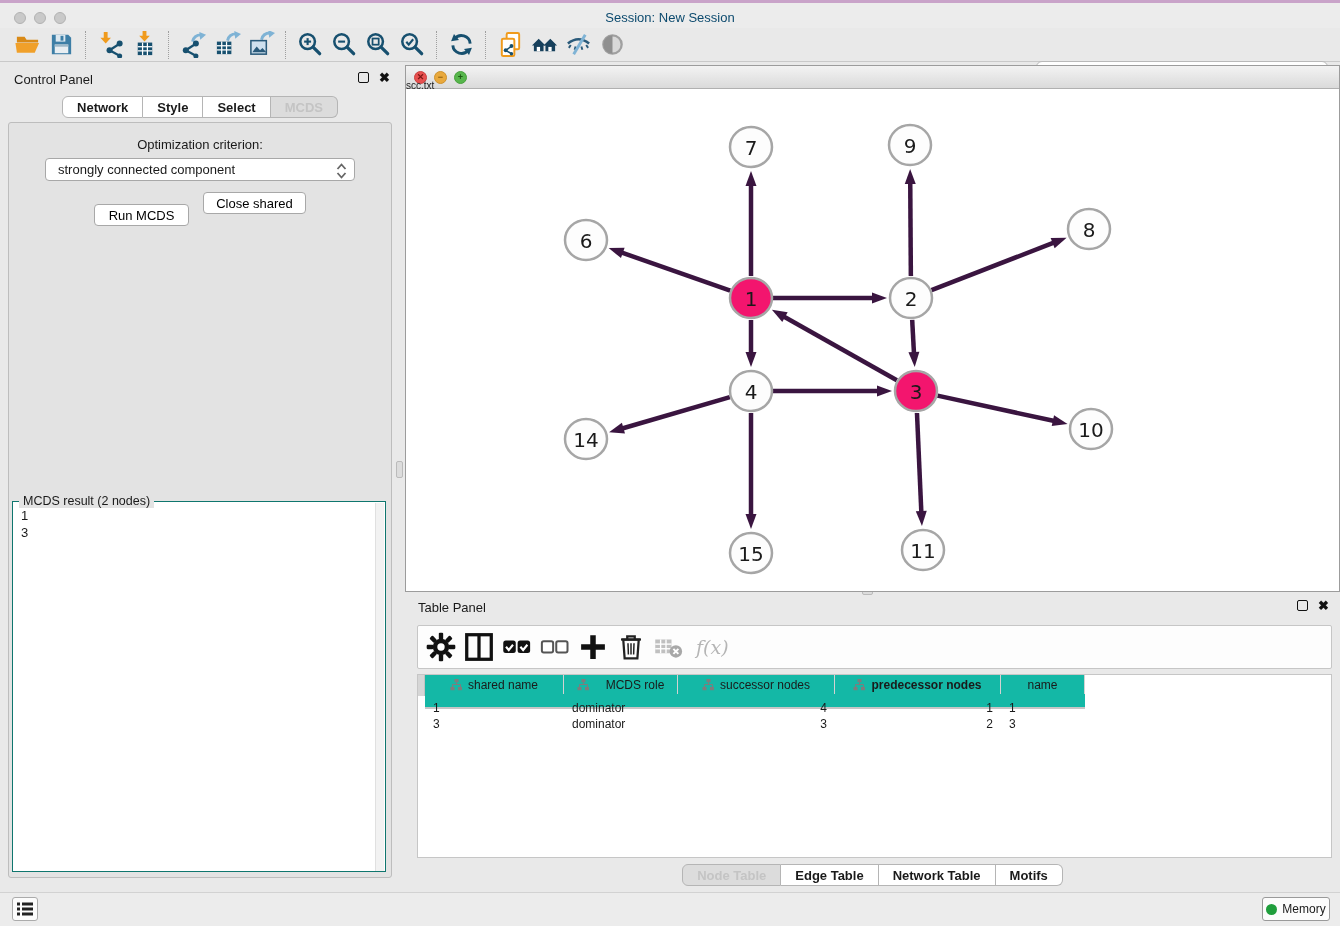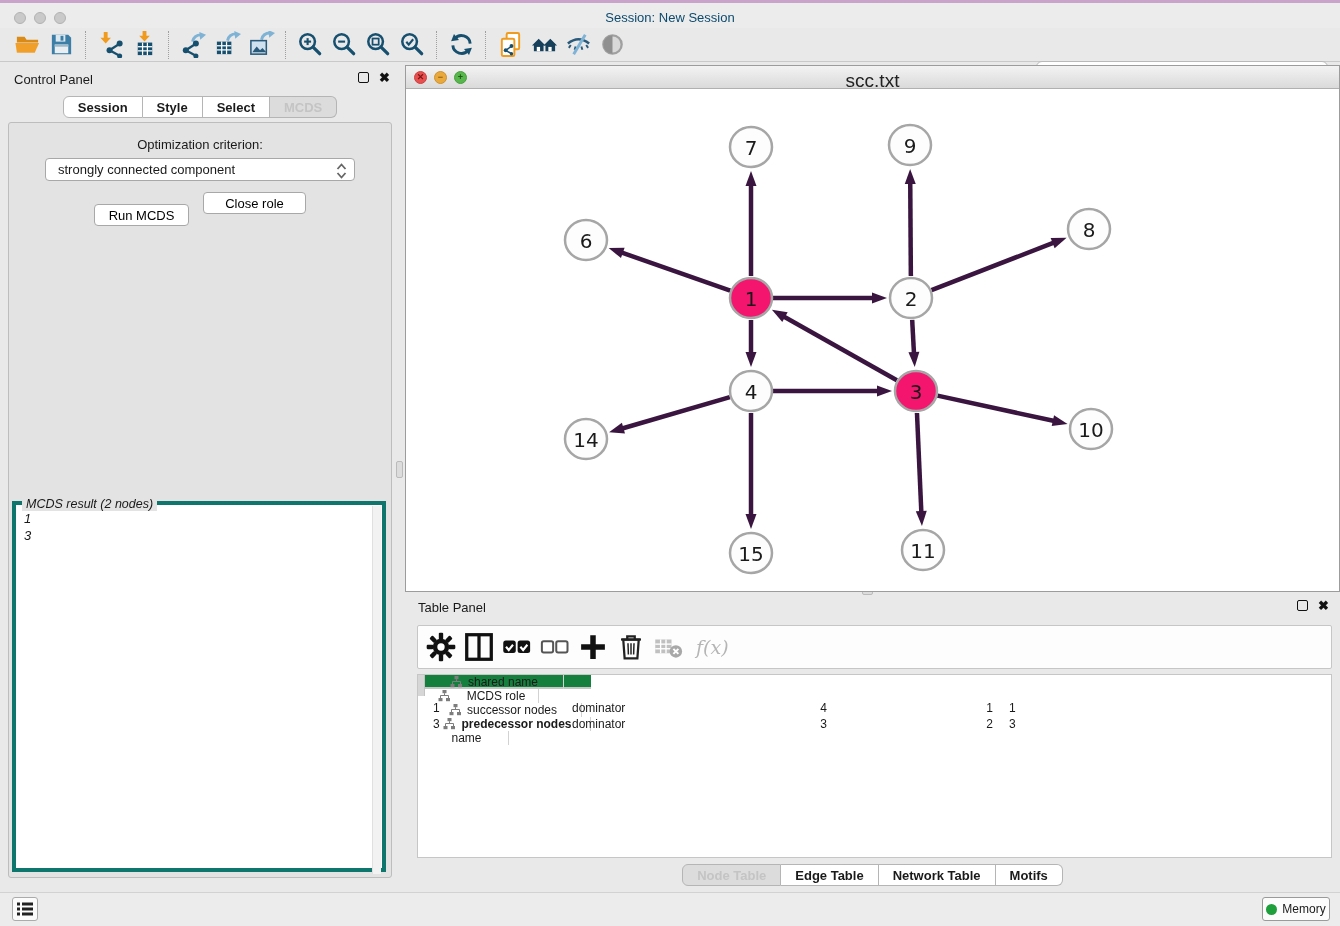--- a/index.html
+++ b/index.html
@@ -46,56 +46,56 @@
   #opt-label { left:0; top:137px; width:400px; text-align:center; font-size:13px; }
   #criterion-select { left:45px; top:158px; width:310px; height:23px; background:#fff;
     border:1px solid #a8a8a8; border-radius:4px; display:flex; align-items:center;
     font-size:13px; padding-left:12px; }
   #criterion-select svg { position:absolute; right:6px; top:3px; }
   .pushbtn { height:22px; background:#fff; border:1px solid #a8a8a8; border-radius:4px;
     font-size:13px; display:flex; align-items:center; justify-content:center; font-family:inherit; }
   #run-btn { left:94px; top:192px; width:95px;margin-top:12px; }
   #closepanel-btn { left:203px; top:192px; width:103px; }
 
-  #mcds-box { left:12px; top:501px; width:374px; height:371px; border:4px solid #0f766e; background:#fff;font-style:italic; }
+  #mcds-box { left:12px; top:501px; width:374px; height:371px; border:1px solid #0f766e; background:#fff; }
   #mcds-legend { position:absolute; left:6px; top:-8px; background:#e3e3e3; padding:0 4px; font-size:12.5px; }
   #mcds-lines { position:absolute; left:0; top:1px; width:362px; height:368px; padding:4px 0 0 8px;
     font-size:13px; line-height:17px; white-space:pre; }
   #mcds-scroll { position:absolute; right:1px; top:1px; width:9px; height:368px; background:#f2f2f2; border-left:1px solid #e0e0e0; }
 
   
   #vdiv-grip { left:396px; top:461px; width:7px; height:17px; background:#dcdcdc; border:1px solid #bbb; border-radius:2px; }
   #hdiv-grip { left:862px; top:589px; width:11px; height:6px; background:#dcdcdc; border:1px solid #bbb; border-radius:2px; }
 
   
   #netwin { left:405px; top:65px; width:935px; height:527px; border:1px solid #9c9c9c; background:#fff; }
   #netwin-titlebar { position:absolute; left:0; top:0; width:100%; height:23px;
     background:linear-gradient(#f3f3f3,#dadada); border-bottom:1px solid #b0b0b0; }
   #net-lights { position:absolute; left:8px; top:5px; display:flex; gap:7px; }
   .tl { width:13px; height:13px; border-radius:50%; display:flex; align-items:center; justify-content:center;
     font-size:9px; font-weight:bold; line-height:13px; }
   .tl.red { background:#e8504f; border:1px solid #c9403f; color:#7c1514; }
   .tl.yellow { background:#e9a93d; border:1px solid #ce922d; color:#8a5c0d; }
   .tl.green { background:#57b64c; border:1px solid #47a03c; color:#1d5c14; }
-  #netwin-title { position:absolute; left:0; top:4px; width:100%; text-align:center; font-size:19px; color:#222; }
+  #netwin-title { position:absolute; left:0; top:14px; width:100%; text-align:left; font-size:10px; color:#222; }
   #graph-svg { position:absolute; left:0; top:23px; }
   #graph-svg text { font-family:"DejaVu Sans", sans-serif; }
 
   
   #tp-title { left:418px; top:600px; font-size:13px; }
   #tp-btns { left:1297px; top:600px; }
   #tp-toolbar { left:417px; top:625px; width:915px; height:44px; background:#fdfdfd;
     border:1px solid #c6c6c6; border-radius:2px; display:flex; align-items:center; padding-left:8px; gap:8px; }
   .tpico { width:30px; height:30px; display:flex; align-items:center; justify-content:center; }
   #fx-label { font-family:"DejaVu Serif", serif; font-style:italic; color:#b5b5b5; font-size:19px; padding-left:4px; }
 
   #node-table { left:417px; top:674px; width:915px; height:184px; background:#fff; border:1px solid #c6c6c6; }
   #tbl-gutter { position:absolute; left:0; top:0; width:7px; height:21px; background:#d6d6d6; border-right:1px solid #c2c2c2; }
-  #tbl-header { position:absolute; left:7px; top:0; height:14px; display:flex;
-    border-bottom:2px solid #c6c6c6; background:#15803d;flex-direction:column; }
+  #tbl-header { position:absolute; left:7px; top:0; height:34px; display:flex;
+    border-bottom:2px solid #c6c6c6; background:#14b8a6; }
   .hcell { display:flex; align-items:center; justify-content:center; gap:5px;
     font-size:12px; border-right:1px solid #d2d2d2; height:19px; }
   .tbl-row { position:absolute; left:7px; display:flex; height:16px; }
   .tcell { font-size:12px; line-height:16px; padding:0 8px; overflow:hidden; }
 
   #tp-tabs { left:405px; top:864px; width:935px; display:flex; justify-content:center; }
 
   
   #statusbar { left:0; top:892px; width:1340px; height:34px; background:#ececec; border-top:1px solid #d2d2d2; }
   #list-btn { left:12px; top:897px; width:26px; height:24px; background:#fcfcfc; border:1px solid #ababab;
@@ -279,37 +279,37 @@
     </div>
   </div>
 
   <div id="cp-title" class="abs">Control Panel</div>
   <div id="cp-btns" class="abs panel-btns">
     <span class="float-ico"></span>
     <span class="close-ico">✖</span>
   </div>
   <div id="cp-tabs" class="abs">
       <div class="tabbar" id="cp-tabbar">
-        <div class="tab">Session</div>
+        <div class="tab">Network</div>
         <div class="tab">Style</div>
         <div class="tab">Select</div>
         <div class="tab selected">MCDS</div>
       </div>
     </div>
   <div id="cp-body" class="abs"></div>
   <div id="criterion-select" class="abs">
     <span>strongly connected component</span>
     <svg width="13" height="18" viewBox="0 0 13 18">
         <path d="M2.5 7l4-4.5L10.5 7" stroke="#666" stroke-width="1.8" fill="none"></path>
         <path d="M2.5 11l4 4.5 4-4.5" stroke="#666" stroke-width="1.8" fill="none"></path>
       </svg>
   </div>
   <div id="opt-label" class="abs">Optimization criterion:</div>
   <button id="run-btn" class="abs pushbtn">Run MCDS</button>
-  <button id="closepanel-btn" class="abs pushbtn">Close role</button>
+  <button id="closepanel-btn" class="abs pushbtn">Close shared</button>
 
   <div id="mcds-box" class="abs">
     <span id="mcds-legend">MCDS result (2 nodes)</span>
     <div id="mcds-lines">1
 3</div>
     <div id="mcds-scroll"></div>
   </div>
 
   <div id="vdiv-grip" class="abs"></div>
   <div id="hdiv-grip" class="abs"></div>

